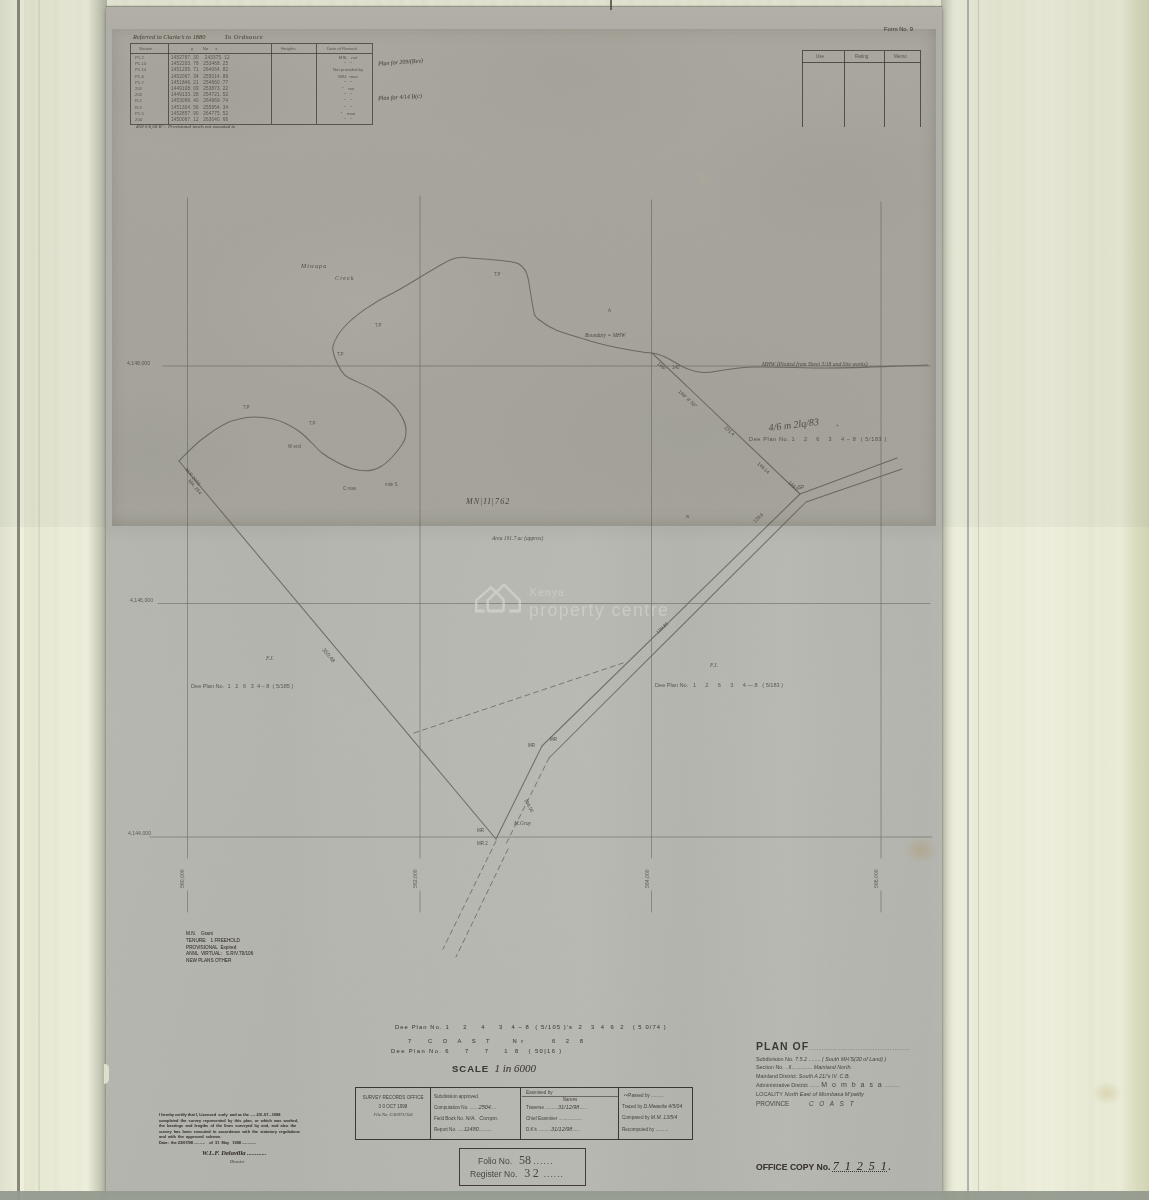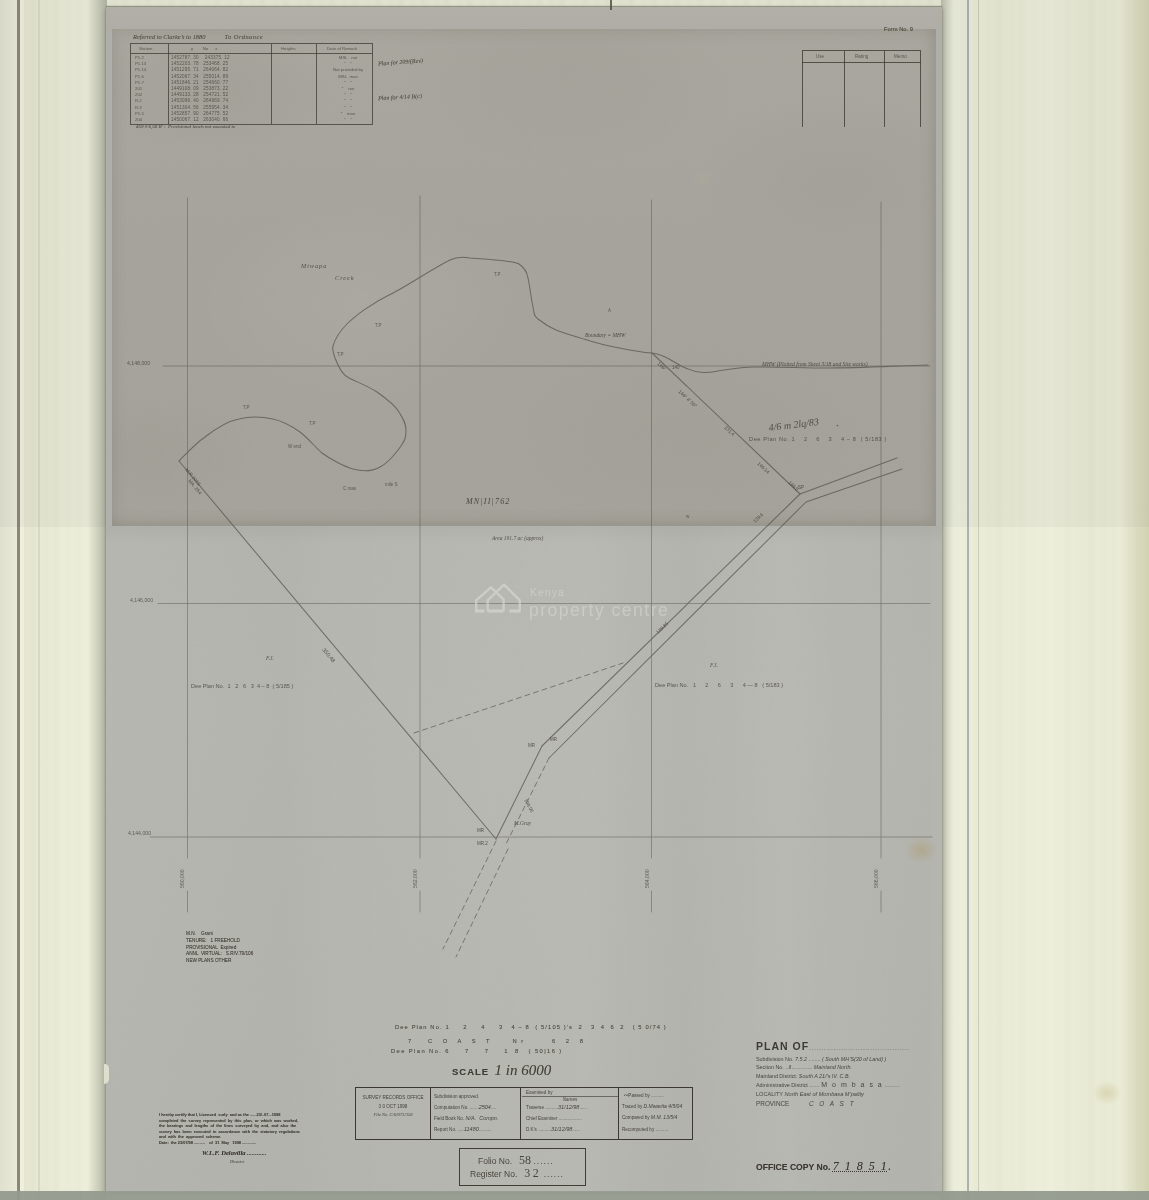--- a/index.html
+++ b/index.html
@@ -281,21 +281,21 @@
 PROVISIONAL&nbsp;&nbsp;Expired
 ANNL  VIRTUAL:&nbsp;&nbsp;&nbsp;S.R/V.79/106
 NEW PLANS OTHER</div>
 
 <div class="abs txt" style="left:395px;top:1024px;font-size:5.8px;color:rgba(58,54,45,0.72);letter-spacing:1.1px;">Dee Plan No.  1&nbsp;&nbsp;&nbsp;&nbsp;&nbsp;2&nbsp;&nbsp;&nbsp;&nbsp;&nbsp;4&nbsp;&nbsp;&nbsp;&nbsp;&nbsp;3&nbsp;&nbsp;&nbsp;4 – 8&nbsp;&nbsp;( 5/105 )’s&nbsp;&nbsp;2&nbsp;&nbsp;&nbsp;3&nbsp;&nbsp;4&nbsp;&nbsp;6&nbsp;&nbsp;2&nbsp;&nbsp;&nbsp;( 5 0/74 )</div>
 
 <div class="abs txt" style="left:408px;top:1038px;font-size:5.8px;color:rgba(58,54,45,0.72);letter-spacing:4.5px;">7&nbsp;&nbsp;C  O  A  S  T&nbsp;&nbsp;&nbsp;Nr&nbsp;&nbsp;&nbsp;&nbsp;6 2 8</div>
 
 <div class="abs txt" style="left:391px;top:1048px;font-size:5.8px;color:rgba(58,54,45,0.72);letter-spacing:1.4px;">Dee Plan No.  6&nbsp;&nbsp;&nbsp;&nbsp;&nbsp;7&nbsp;&nbsp;&nbsp;&nbsp;&nbsp;7&nbsp;&nbsp;&nbsp;&nbsp;&nbsp;1&nbsp;&nbsp;8&nbsp;&nbsp;&nbsp;( 50|16 )</div>
 
-<div class="abs txt" style="left:452px;top:1062px;font-size:9.5px;"><b style="letter-spacing:1px;color:rgba(52,49,41,0.85);">SCALE</b>&nbsp;&nbsp;<i style="font-family:'Liberation Serif',serif;font-size:15px;color:rgba(55,51,43,0.8);">1 in 6000</i></div>
+<div class="abs txt" style="left:452px;top:1062px;font-size:9.5px;"><b style="letter-spacing:1px;color:rgba(52,49,41,0.85);">SCALE</b>&nbsp;&nbsp;<i style="font-family:'Liberation Serif',serif;font-size:11px;color:rgba(55,51,43,0.8);">1 in 6000</i></div>
 
 <div class="abs" style="left:355px;top:1087px;width:336px;height:51px;border:1.4px solid rgba(50,46,38,0.92);color:rgba(48,44,37,0.85);font-size:4.6px;">
 
   <div class="abs" style="left:74px;top:0;width:1px;height:51px;background:rgba(50,46,38,0.92);"></div>
   <div class="abs" style="left:164px;top:0;width:1px;height:51px;background:rgba(50,46,38,0.92);"></div>
   <div class="abs" style="left:262px;top:0;width:1px;height:51px;background:rgba(50,46,38,0.92);"></div>
 
   <div class="abs" style="left:0;top:6px;width:74px;text-align:center;line-height:8.5px;">SURVEY RECORDS OFFICE<br>3 0 OCT 1998<br><span style="font-family:'Liberation Serif',serif;font-style:italic;">File No. C/6/073/358</span></div>
 
   <div class="abs" style="left:78px;top:3px;width:84px;line-height:11px;">Subdivision approved.<br>Computation No. .......<i style="font-size:5.5px;">2504</i>....<br>Field Book No. <i style="font-size:5.5px;">N/A.&nbsp;&nbsp;Compn.</i><br>Report No. .....<i style="font-size:5.5px;">11480</i>..........</div>
@@ -334,13 +334,13 @@
 
   <div style="font-size:5.4px;margin-top:2.6px;">Mainland District: <i>South  A 21/′s  IV. C.B.</i></div>
 
   <div style="font-size:5.4px;margin-top:2.6px;">Administrative District ....... <span style="font-size:7px;letter-spacing:1.5px;">M o m b a s a</span> ..........</div>
 
   <div style="font-size:5.6px;margin-top:2.6px;">LOCALITY <i>North  East  of  Mombasa  M’pality</i></div>
 
   <div style="font-size:6.4px;margin-top:3.2px;">PROVINCE&nbsp;&nbsp;&nbsp;&nbsp;&nbsp;&nbsp;&nbsp;&nbsp;&nbsp;&nbsp;&nbsp;<span style="letter-spacing:2px;"><i>C O A S T</i></span></div>
 </div>
 
-<div class="abs txt" style="left:756px;top:1159px;font-size:8.6px;font-weight:bold;color:rgba(48,44,37,0.85);">OFFICE  COPY  No. <span style="font-size:12px;font-weight:normal;font-family:'Liberation Serif',serif;font-style:italic;letter-spacing:1.5px;text-decoration:underline dotted;">7 1 8 5 1</span>.</div>
+<div class="abs txt" style="left:756px;top:1159px;font-size:8.6px;font-weight:bold;color:rgba(48,44,37,0.85);">OFFICE  COPY  No. <span style="font-size:12px;font-weight:normal;font-family:'Liberation Serif',serif;font-style:italic;letter-spacing:1.5px;text-decoration:underline dotted;">7 1 2 5 1</span>.</div>
 
 </body></html>

